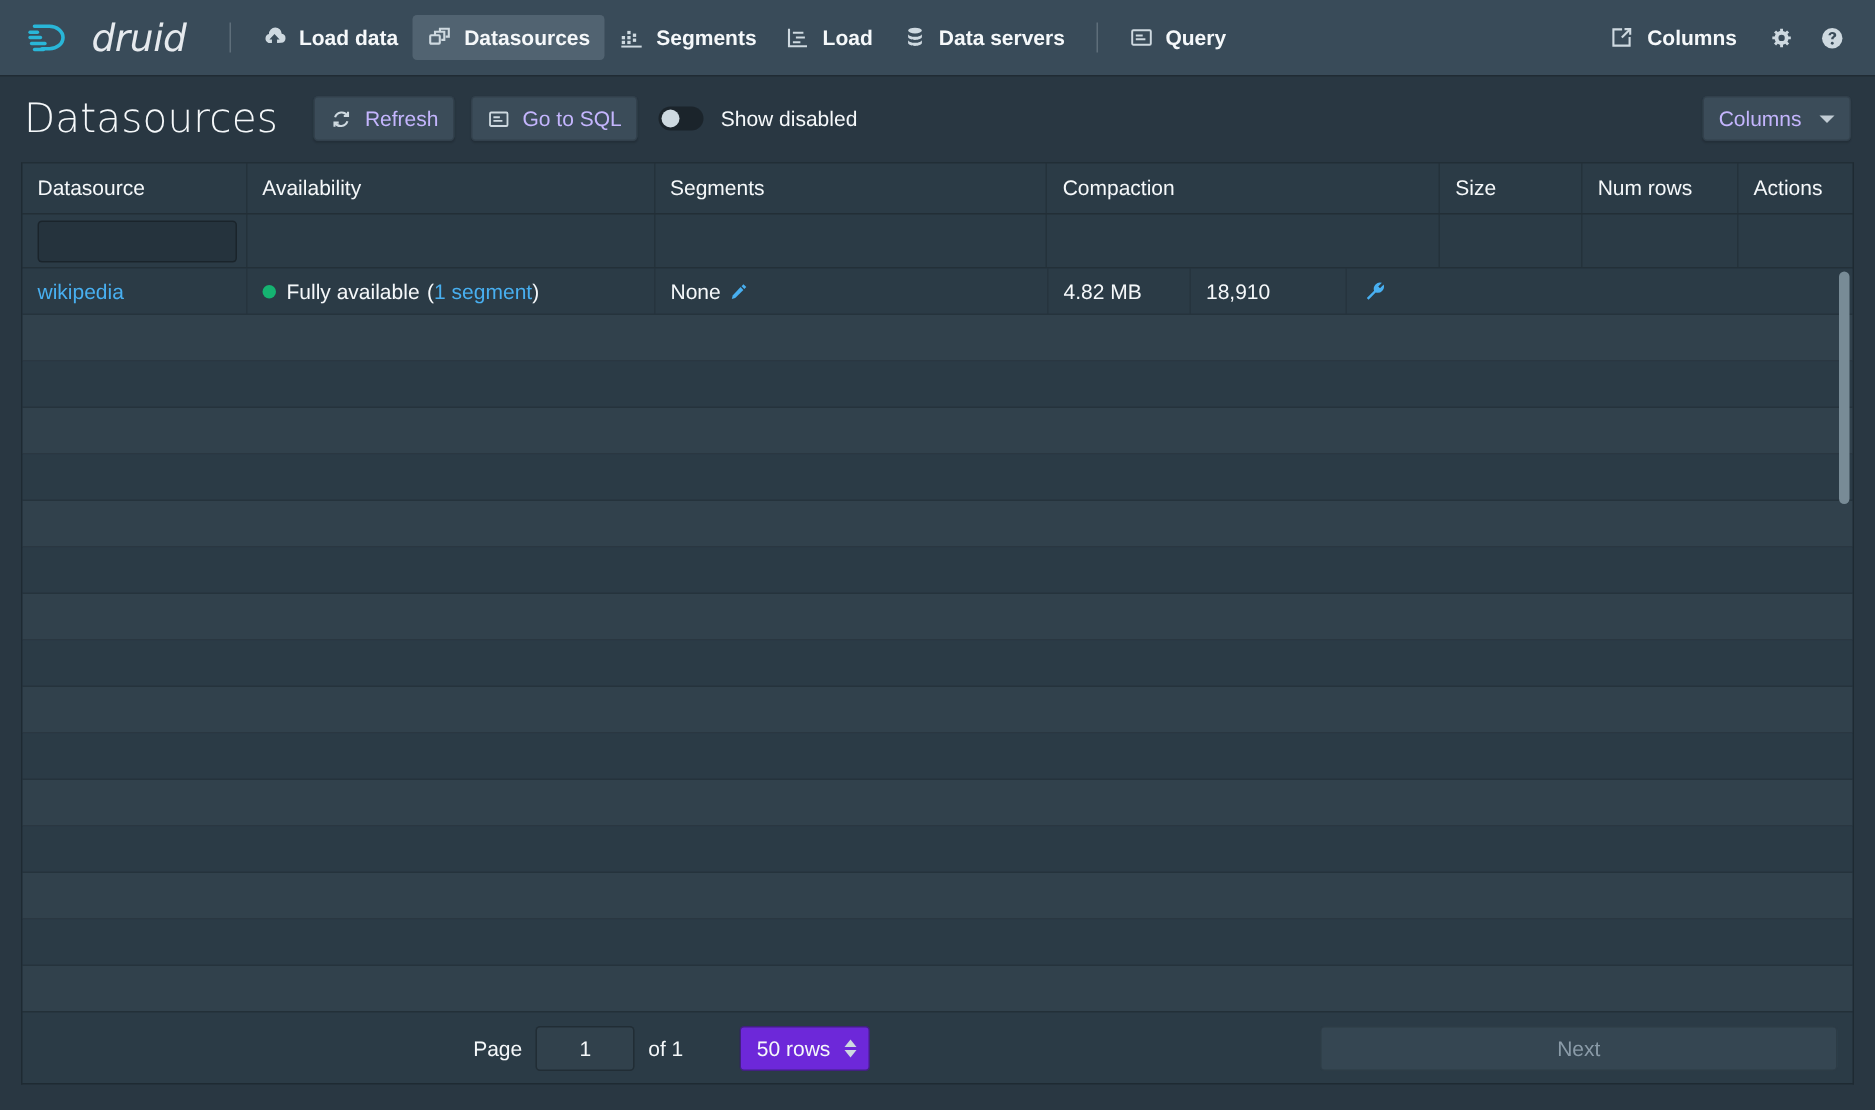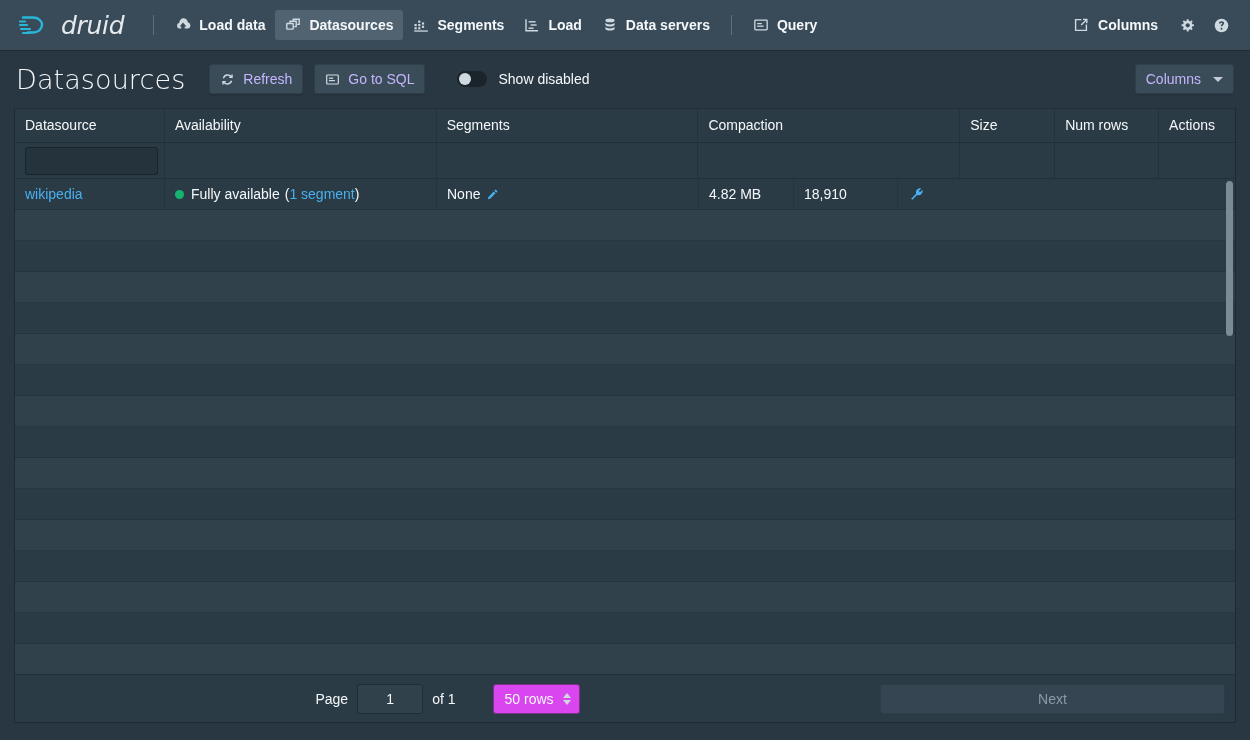--- a/index.html
+++ b/index.html
@@ -90,21 +90,21 @@
     border: none;
     color: #c4b5fd;
     font-size: 14px;
     font-family: "Liberation Sans", sans-serif;
     cursor: pointer;
     box-shadow: inset 0 0 0 1px rgba(16,22,26,0.2), 0 1px 1px rgba(16,22,26,0.2);
   }
   .btn + .btn { margin-left: 11px; }
   .switch-wrap {
     display: inline-flex; align-items: center; gap: 11px;
-    margin-left: 32px;
+    margin-left: 14px;
     cursor: pointer;
   }
   .switch {
     width: 30px; height: 16px;
     border-radius: 8px;
     background: rgba(16,22,26,0.55);
     position: relative;
     flex: none;
   }
   .switch::after {
@@ -269,21 +269,21 @@
     color: #f5f8fa;
     text-align: center;
     font-size: 14px;
     font-family: "Liberation Sans", sans-serif;
     outline: none;
   }
   .rows-select {
     display: inline-flex; align-items: center; gap: 9px;
     height: 30px;
     padding: 0 8px 0 11px;
-    background: #d946ef;
+    background: #6d28d9;
     border: 1px solid rgba(16,22,26,0.45);
     border-radius: 3px;
     color: #f5f8fa; font-size: 14px;
     cursor: pointer;
     margin-left: 28px;
   }
   .stepper { display: flex; flex-direction: column; gap: 2px; }
   .stepper .up, .stepper .down {
     width: 0; height: 0;
     border-left: 4px solid transparent;

